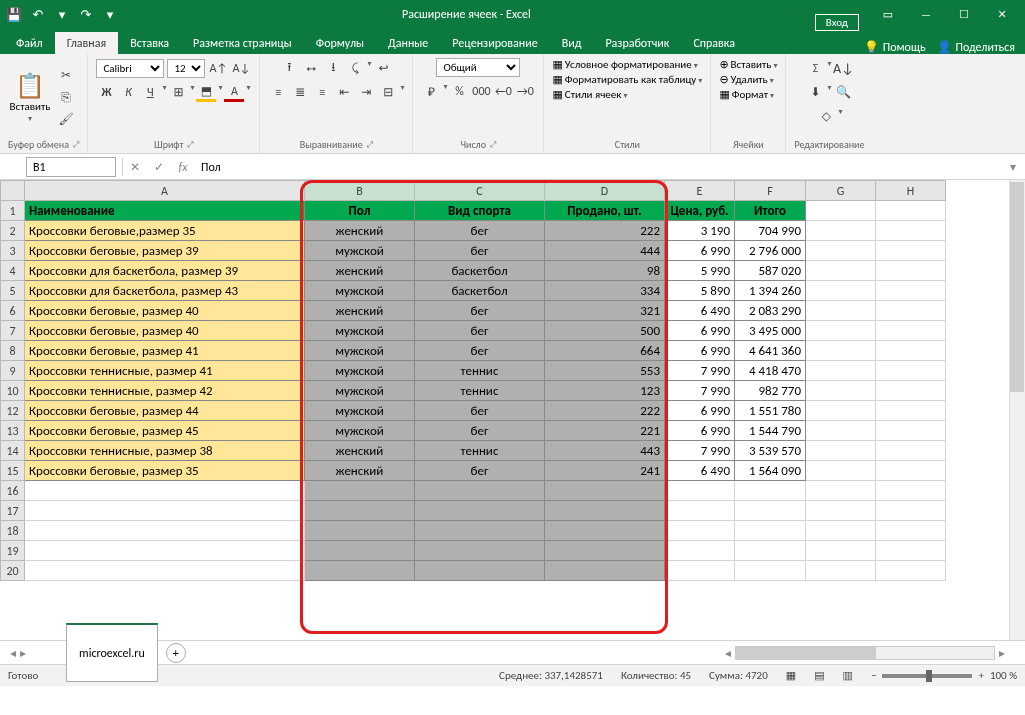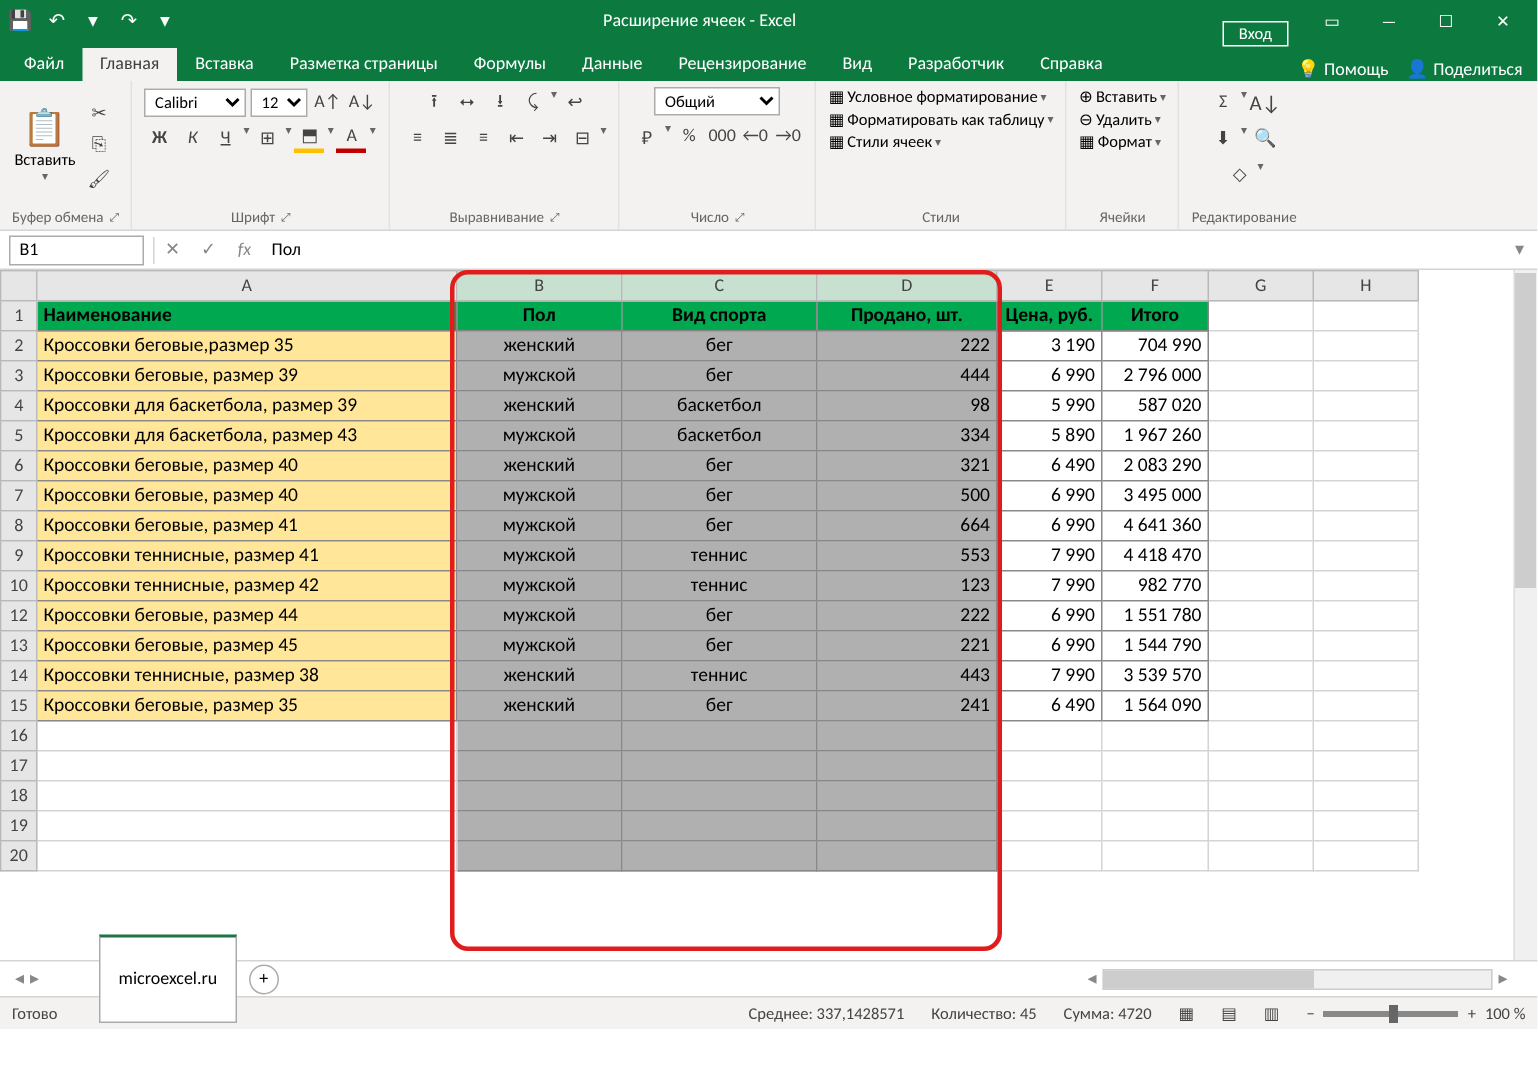--- a/index.html
+++ b/index.html
@@ -23,21 +23,21 @@
 .group-content{flex:1;display:flex;align-items:center;gap:4px;}
 .paste-btn{display:flex;flex-direction:column;align-items:center;justify-content:center;width:44px;}
 .paste-btn .icon{font-size:24px;}
 .btn-col{display:flex;flex-direction:column;gap:2px;}
 .sm-btn{width:20px;height:20px;display:flex;align-items:center;justify-content:center;font-size:12px;color:#444;}
 .font-row{display:flex;gap:3px;align-items:center;}
 select,input.fontsize{border:1px solid #ababab;background:#fff;font-size:11px;padding:1px 2px;}
 .btnrow{display:flex;gap:2px;}
 .dropdown{display:flex;align-items:center;gap:2px;}
 .caret{font-size:8px;color:#666;}
-.namebox-bar{height:26px;background:#fff;border-bottom:1px solid #d4d4d4;display:flex;align-items:center;}
+.namebox-bar{height:26px;background:#fff;border-bottom:1px solid #d4d4d4;display:flex;align-items:center;padding-left:20px;}
 .namebox{width:90px;border:1px solid #ababab;padding:2px 6px;font-size:12px;margin:0 6px;}
 .fxbar{flex:1;display:flex;align-items:center;border-left:1px solid #d4d4d4;}
 .fxbtn{width:24px;text-align:center;font-size:12px;color:#888;}
 .fxinput{flex:1;padding:2px 6px;font-size:12px;border:none;}
 .sheet-area{position:relative;height:460px;overflow:hidden;}
 .grid{border-collapse:collapse;font-size:13px;}
 .grid th{background:#e6e6e6;border:1px solid #b9b9b9;font-weight:normal;color:#444;font-size:12px;text-align:center;}
 .grid th.col{height:20px;}
 .grid th.row{width:24px;}
 .grid td{border:1px solid #d4d4d4;height:20px;padding:0 4px;white-space:nowrap;}
@@ -299,21 +299,21 @@
           <td></td>
           <td></td>
         </tr>
         <tr>
           <th class="row">5</th>
           <td class="name">Кроссовки для баскетбола, размер 43</td>
           <td class="selcell">мужской</td>
           <td class="selcell">баскетбол</td>
           <td class="selcell r">334</td>
           <td class="num">5 890</td>
-          <td class="num">1 967 260</td>
+          <td class="num">1 394 260</td>
           <td></td>
           <td></td>
         </tr>
         <tr>
           <th class="row">6</th>
           <td class="name">Кроссовки беговые, размер 40</td>
           <td class="selcell">женский</td>
           <td class="selcell">бег</td>
           <td class="selcell r">321</td>
           <td class="num">6 490</td>

